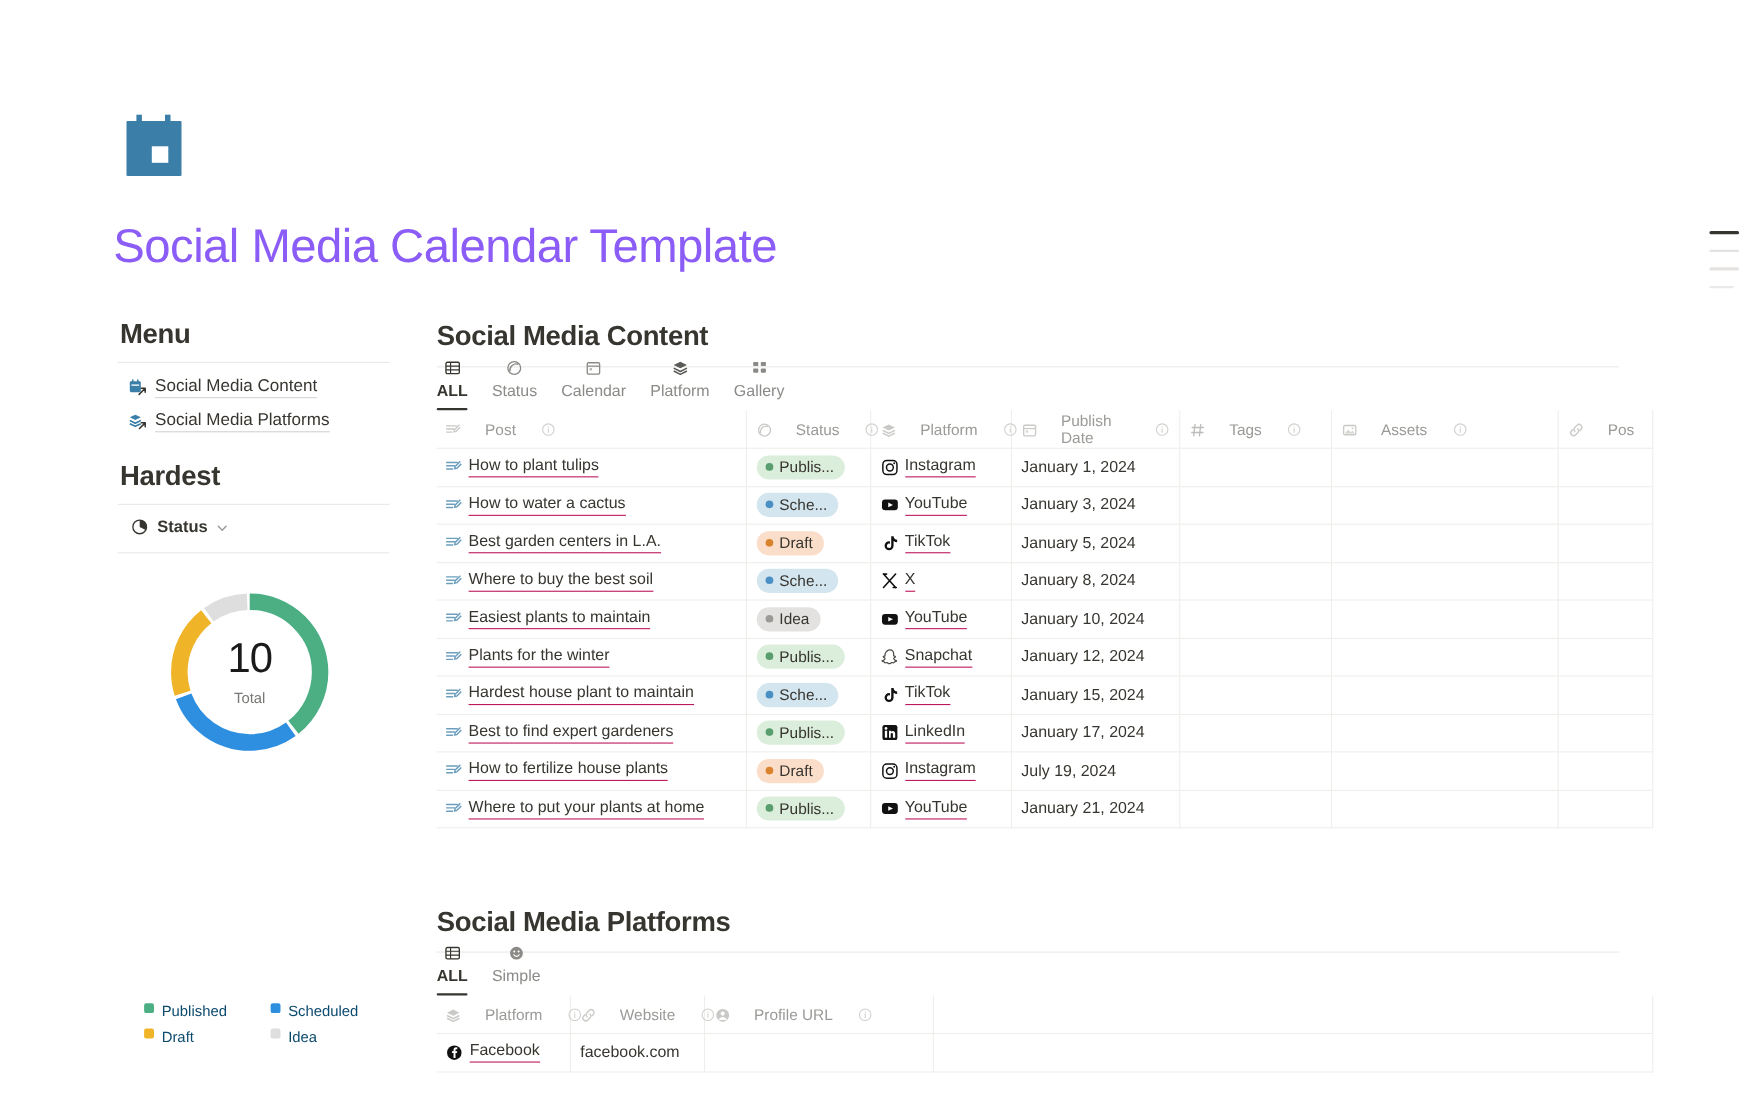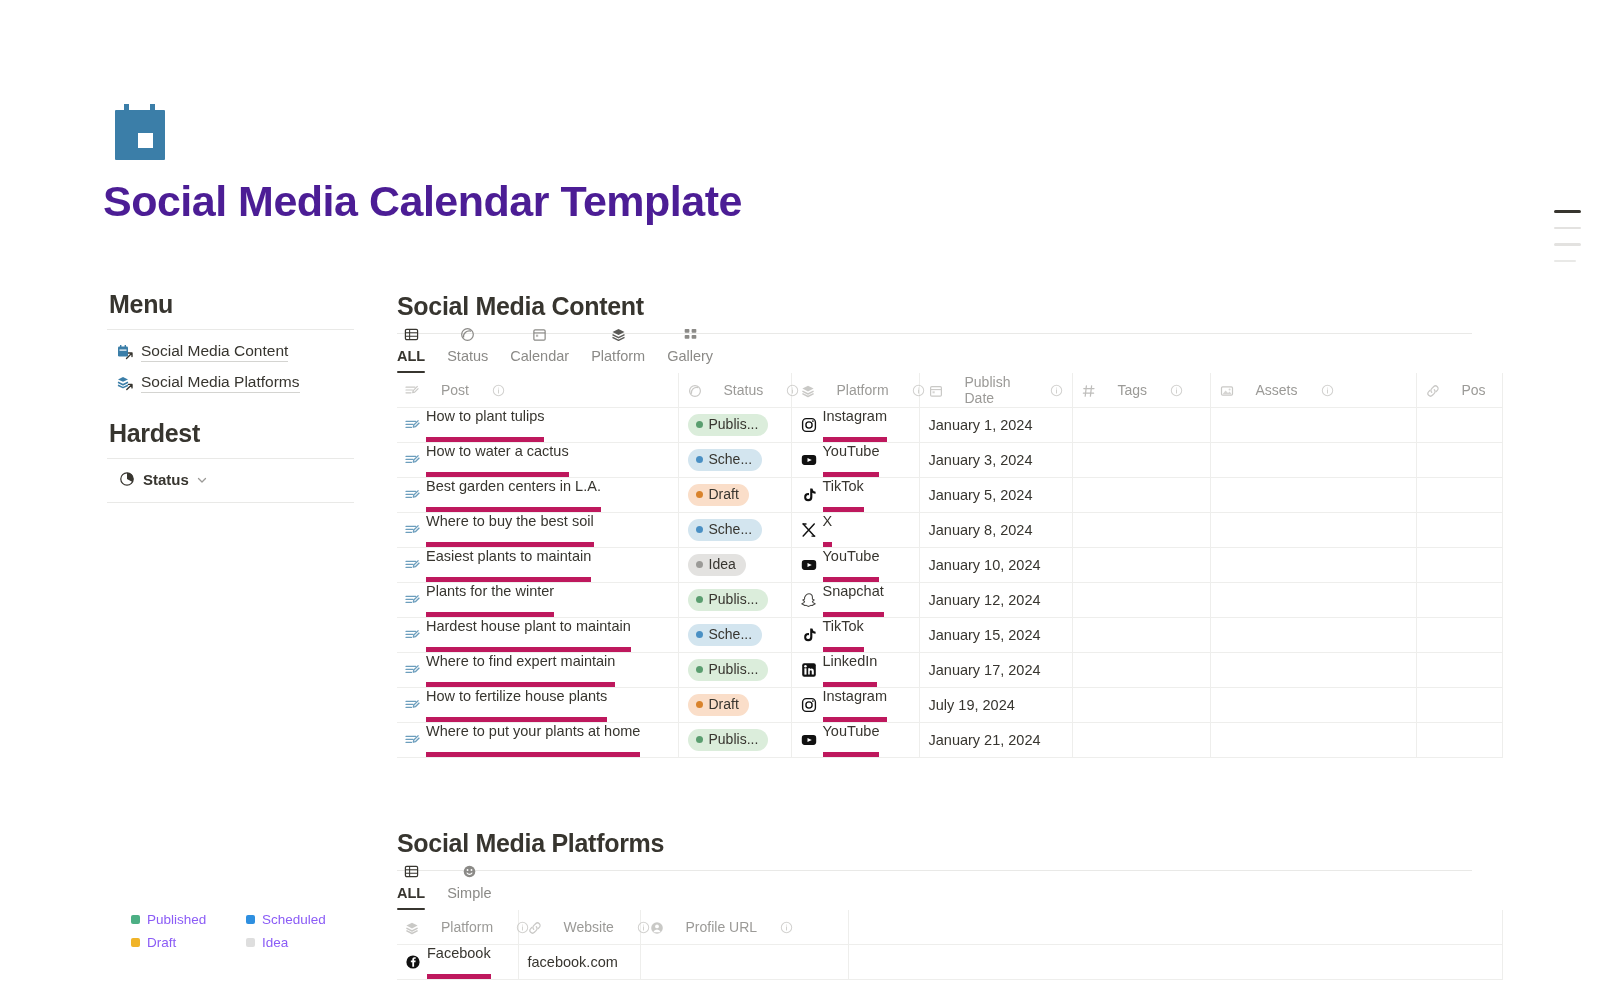--- a/index.html
+++ b/index.html
@@ -12,23 +12,23 @@
     overflow:hidden;
     position:relative;
   }
 
   
   .page-icon {
     position:absolute; left:114px; top:104px;
     width:60px; height:58px;
   }
   .page-title {
-    position:absolute; left:103px; top:177px;
-    font-size:43px; font-weight:bold; letter-spacing:-0.5px;
-    color:#4c1d95; white-space:nowrap;
+    position:absolute; left:103px; top:200px;
+    font-size:43px; font-weight:normal; letter-spacing:-0.5px;
+    color:#8b5cf6; white-space:nowrap;
   }
 
   
   .sidebar { position:absolute; left:84px; top:290px; width:250px;margin-left:23px; }
   .side-h { font-size:25px; font-weight:bold; color:#37352f; margin:0 0 10px 2px; letter-spacing:-0.3px;}
   .side-rule { height:1px; background:#e9e9e7; width:247px; margin-bottom:12px;}
   .side-link { display:flex; align-items:center; gap:7px; margin:0 0 11px 10px; font-size:15.5px; color:#37352f; }
   .side-link .lbl { border-bottom:1px solid #d4d4d1; padding-bottom:1px; }
   .mini-ico { width:17px; height:17px; flex:0 0 17px; position:relative; }
 
@@ -38,42 +38,42 @@
   .chart-rule { height:1px; background:#e9e9e7; width:247px; margin-top:14px;}
 
   
   .donut-wrap { position:relative; width:250px; height:250px; margin:28px 0 0 -2px; }
   .donut { position:absolute; left:48px; top:6px; }
   .donut-center { position:absolute; left:48px; top:6px; width:148px; height:148px; display:flex; flex-direction:column; align-items:center; justify-content:center; }
   .donut-total { font-size:38px; color:#1a1a1a; line-height:1; letter-spacing:-1px;}
   .donut-label { font-size:13.5px; color:#787774; margin-top:9px;}
 
   .legend { position:absolute; left:131px; top:912px; width:230px; display:flex; flex-wrap:wrap; }
-  .lg-item { width:50%; display:flex; align-items:center; gap:7px; font-size:13.5px; color:#8b5cf6; margin-bottom:8px;}
+  .lg-item { width:50%; display:flex; align-items:flex-start; gap:7px; font-size:13.5px; color:#0c4a6e; margin-bottom:8px;}
   .lg-sw { width:9px; height:9px; border-radius:2px; flex:0 0 9px;}
 
   
   .main { position:absolute; left:397px; top:292px; width:1210px; }
   .db-title { font-size:25px; font-weight:bold; color:#37352f; letter-spacing:-0.3px; margin-bottom:12px;}
   .db-rule { height:1px; background:#e9e9e7; width:1075px;}
 
   .tabs { display:flex; align-items:flex-end; gap:22px; height:39px; position:relative; }
   .tab { display:flex; align-items:center; gap:6px; font-size:14.5px; color:#8b8a87; padding-bottom:9px; position:relative; white-space:nowrap;flex-direction:column;}
   .tab.active { color:#37352f; font-weight:bold; }
   .tab.active::after { content:""; position:absolute; left:0; right:0; bottom:0; height:2.5px; background:#37352f; border-radius:1px;}
 
   table.grid { border-collapse:collapse; table-layout:fixed; }
   table.grid td, table.grid th { border-bottom:1px solid #eeeeec; border-right:1px solid #eeeeec; padding:0 9px; height:34.5px; text-align:left; font-weight:normal; vertical-align:middle;}
   table.grid th { color:#9b9a97; font-size:14px; }
   table.grid td { font-size:14.5px; color:#37352f; }
   table.grid tr td:first-child, table.grid tr th:first-child { padding-left:8px; }
   .cellflex { display:flex; align-items:center; gap:6px; }
   .hdrflex { display:flex; align-items:center; gap:23px; }
   .info { width:13px; height:13px; flex:0 0 13px; opacity:.75;}
-  .ulink { border-bottom:5px solid #be185d; padding-bottom:13px; }
+  .ulink { border-bottom:1px solid #be185d; padding-bottom:2px; }
 
   .pill { display:inline-flex; align-items:center; gap:6px; border-radius:20px; padding:2.5px 10px 3.5px 8px; font-size:14px; line-height:1.15; max-width:100%;}
   .pdot { width:7px; height:7px; border-radius:50%; flex:0 0 7px;}
   .ptxt { overflow:hidden; text-overflow:ellipsis; white-space:nowrap;}
 
   .pficon { width:16px; height:16px; flex:0 0 16px; display:inline-flex; align-items:center; justify-content:center;}
 
   
   .toc { position:absolute; right:18px; top:210px; width:28px;}
   .toc-bar { height:2.5px; border-radius:2px; margin-bottom:14px; }
@@ -140,20 +140,34 @@
     </span>
     <span class="cv">Status</span>
     <span style="display:inline-flex;">
       <svg viewBox="0 0 12 12" width="12" height="12">
           <path d="M2.5 4.5 L6 8 L9.5 4.5" stroke="#9b9a97" stroke-width="1.3" fill="none" stroke-linecap="round" stroke-linejoin="round"></path>
         </svg>
     </span>
   </div>
   <div class="chart-rule"></div>
 
+  <div class="donut-wrap">
+    <svg class="donut" width="148" height="148" viewBox="0 0 148 148">
+      <g transform="rotate(-90 74 74)">
+        <circle id="seg0" cx="74" cy="74" r="64" fill="none" stroke-width="15" stroke-linecap="butt" stroke="#4caf84" stroke-dasharray="157.8495438637974 244.2743157956961" stroke-dashoffset="0"></circle>
+        <circle id="seg1" cx="74" cy="74" r="64" fill="none" stroke-width="15" stroke-linecap="butt" stroke="#2e8fe0" stroke-dasharray="117.63715789784806 284.48670176164546" stroke-dashoffset="-160.8495438637974"></circle>
+        <circle id="seg2" cx="74" cy="74" r="64" fill="none" stroke-width="15" stroke-linecap="butt" stroke="#f0b429" stroke-dasharray="77.4247719318987 324.6990877275948" stroke-dashoffset="-281.48670176164546"></circle>
+        <circle id="seg3" cx="74" cy="74" r="64" fill="none" stroke-width="15" stroke-linecap="butt" stroke="#dedede" stroke-dasharray="37.21238596594935 364.91147369354417" stroke-dashoffset="-361.91147369354417"></circle>
+      </g>
+    </svg>
+    <div class="donut-center">
+      <div class="donut-total">10</div>
+      <div class="donut-label">Total</div>
+    </div>
+  </div>
 </div>
 
 <div class="legend">
   <div class="lg-item">
     <span class="lg-sw" style="background:#4caf84"></span>
     <span>Published</span>
   </div>
   <div class="lg-item">
     <span class="lg-sw" style="background:#2e8fe0"></span>
     <span>Scheduled</span>
@@ -540,21 +554,21 @@
           <td></td>
           <td></td>
         </tr>
         <tr>
           <td>
             <span class="cellflex">
               <span class="info" style="width:15px;height:15px;flex:0 0 15px"><svg viewBox="0 0 14 14" width="15" height="15">
                   <path d="M1 3.2 H10 M1 6 H7.5 M1 8.8 H6" stroke="#3b7ea8" stroke-width="1.25" stroke-linecap="round"></path>
                   <path d="M12.6 2.2 L8.2 6.6 L7.7 8.6 L9.7 8.1 L13.4 4.4" stroke="#3b7ea8" stroke-width="1.25" fill="none" stroke-linejoin="round"></path>
                 </svg></span>
-              <span class="ulink">Where to find expert maintain</span>
+              <span class="ulink">Best to find expert gardeners</span>
             </span>
           </td>
           <td><span class="pill" style="background:#dbeddb;color:#37352f">
               <span class="pdot" style="background:#5a9e6f"></span>
               <span class="ptxt">Publis...</span>
             </span></td>
           <td>
             <span class="cellflex">
               <span class="pficon">
                 <svg viewBox="0 0 16 16" width="16" height="16">

